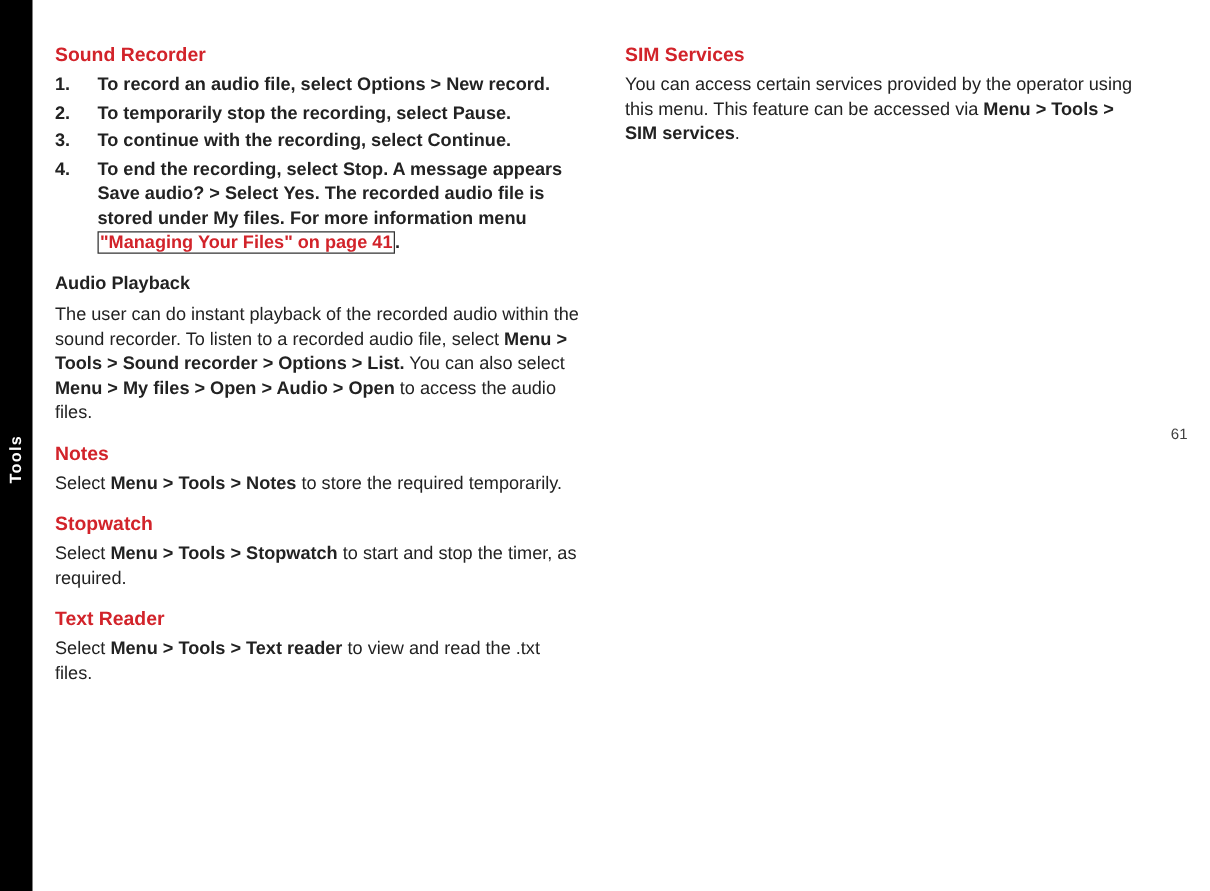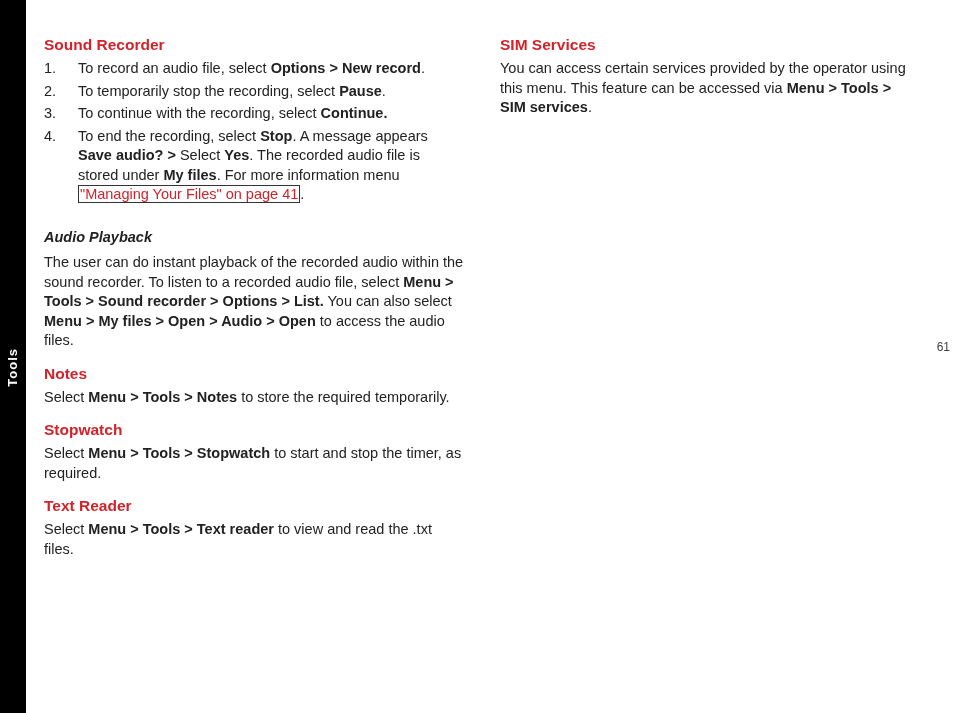--- a/index.html
+++ b/index.html
@@ -61,20 +61,21 @@
       line-height: 1.35;
       margin-bottom: 4px;
     }
     .body-text b, .list-item b {
       font-weight: bold;
     }
     ol {
       list-style: none;
       counter-reset: item;
       margin: 3px 0 8px 0;
+      font-weight: bold;
     }
     ol li {
       counter-increment: item;
       font-size: 14.5px;
       color: #222;
       line-height: 1.35;
       margin-bottom: 3px;
       padding-left: 34px;
       position: relative;
     }
@@ -86,23 +87,22 @@
     }
     .link {
       color: #d2232a;
       border: 1px solid #333;
       padding: 0 1px;
     }
     .sub-heading {
       font-weight: bold;
       font-size: 14.5px;
       color: #222;
-      margin-top: 24px;
+      margin-top: 14px;
       margin-bottom: 8px;
-      font-style: italic;
     }
     .para {
       font-size: 14.5px;
       color: #222;
       line-height: 1.35;
       margin-bottom: 12px;
     }
     .section {
       margin-bottom: 14px;
     }

